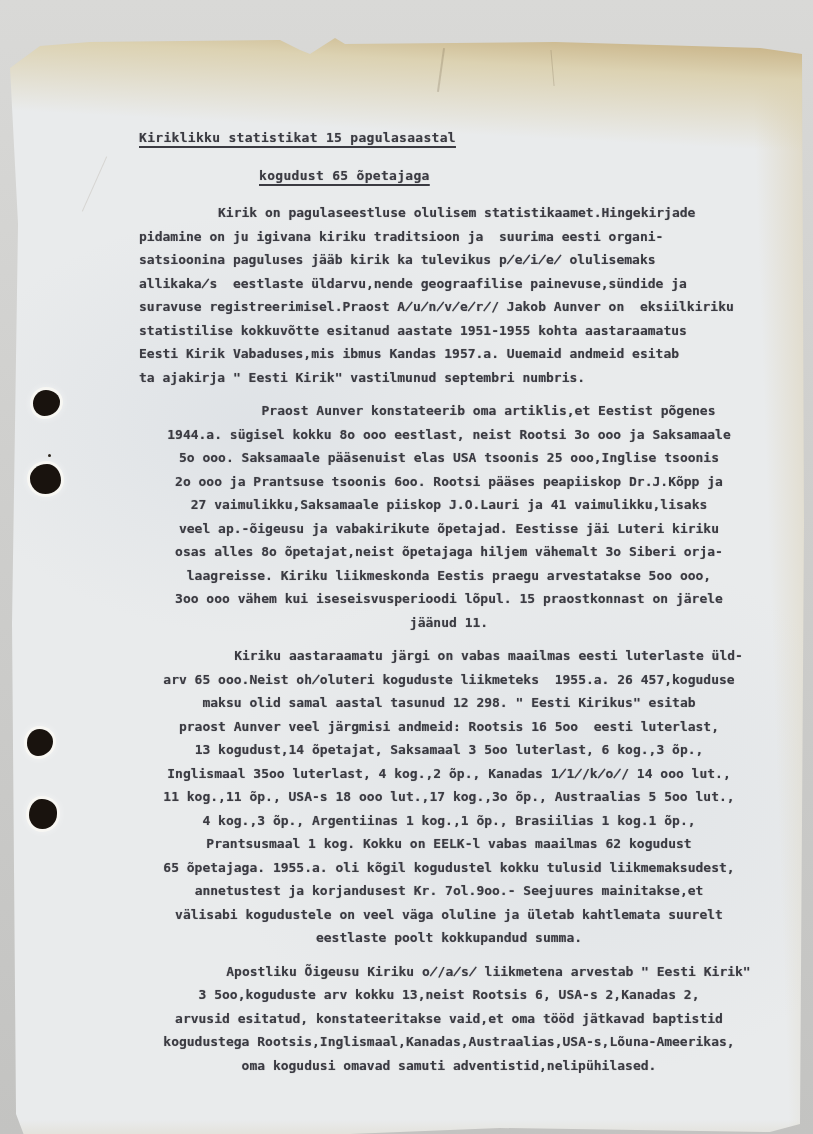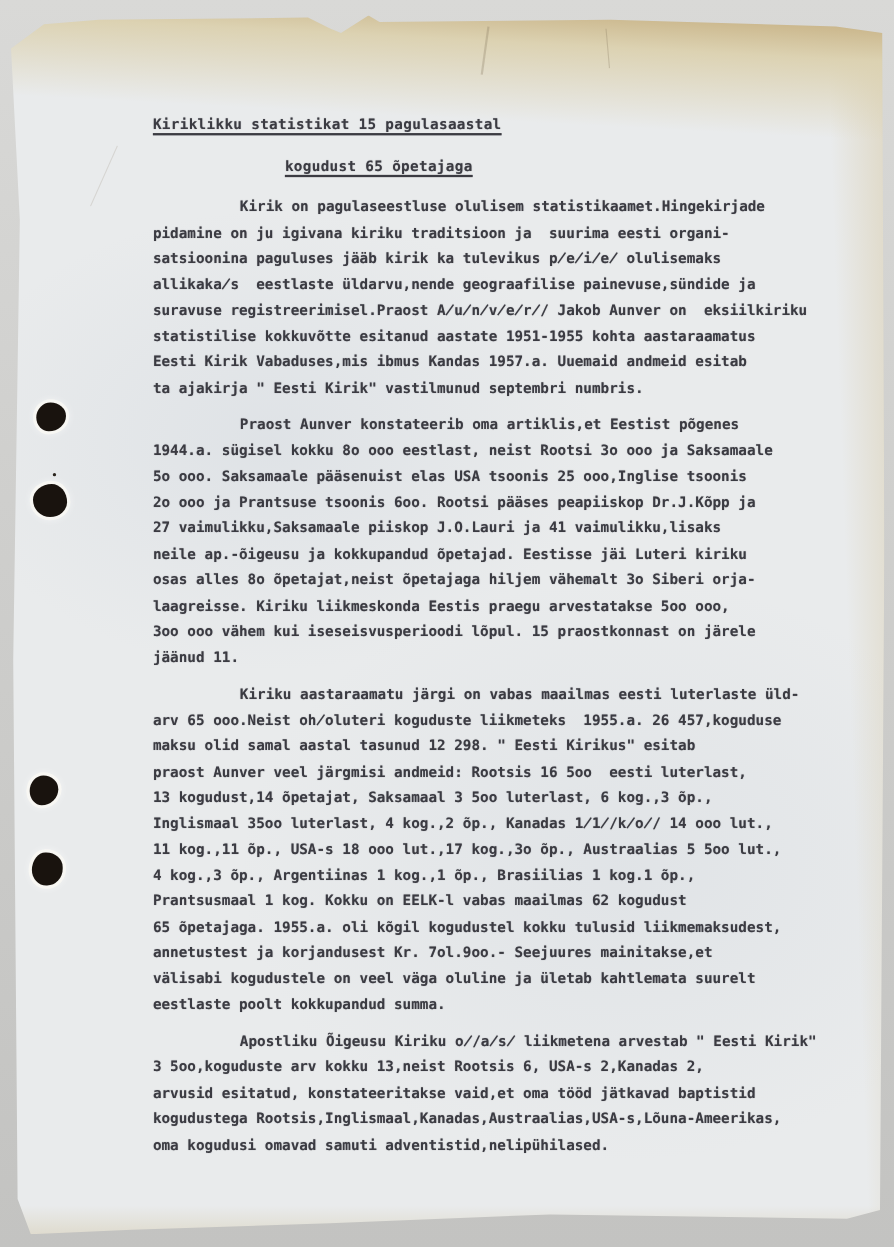--- a/index.html
+++ b/index.html
@@ -1,21 +1,21 @@
 <!DOCTYPE html>
 <html><head>
 <meta charset="utf-8">
 <style>
   html,body{margin:0;padding:0;}
   body{
     width:813px;height:1134px;overflow:hidden;position:relative;
     background:linear-gradient(180deg,#d9d9d7 0%,#cfcfcd 40%,#c3c3c1 100%);
     font-family:"DejaVu Sans Mono","Liberation Mono",monospace;
   }
-  .scan{position:absolute;inset:0;}
+  .scan{position:absolute;inset:0;margin-top:24px;}
   .paper{
     position:absolute;left:6px;top:10px;width:800px;height:1116px;
     background:
       linear-gradient(183deg,#b9a37b 0px,#ccb98f 18px,#dcd2b2 46px,rgba(233,235,236,0) 118px),
       linear-gradient(268deg,rgba(214,200,164,.55) 0px,rgba(214,200,164,0) 55px),
       linear-gradient(0deg,rgba(210,199,168,.5) 0px,rgba(210,199,168,0) 30px),
       radial-gradient(420px 300px at 30% 35%,rgba(176,188,204,.18),rgba(176,188,204,0) 70%),
       radial-gradient(500px 380px at 70% 70%,rgba(170,182,198,.14),rgba(170,182,198,0) 70%),
       #e9ebec;
     clip-path:polygon(4px 34px,34px 12px,84px 8px,274px 6px,294px 16px,304px 20px,329px 4px,339px 10px,549px 8px,754px 14px,796px 20px,798px 490px,794px 1090px,764px 1098px,494px 1094px,294px 1102px,114px 1108px,22px 1112px,10px 1080px,6px 590px,12px 190px);
@@ -46,21 +46,21 @@
     white-space:pre;letter-spacing:.3px;
   }
   .subtitle{margin:0 0 9px 0;}
   .subtitle .sub-line{
     line-height:32px;white-space:pre;letter-spacing:.3px;
     text-decoration:underline;text-decoration-thickness:1.5px;text-underline-offset:4px;
   }
   .sub-line.s1{margin-left:95px;}
   .sub-line.s2{margin-left:120px;}
   .para{margin:0;}
-  .para + .para{margin-top:10px;}
+  .para + .para{margin-top:10px;text-align:center;}
   .line{line-height:23.5px;white-space:pre;letter-spacing:0;}
   .line.indent{padding-left:79px;}
 </style>
 </head>
 <body>
 
 <div class="scan">
   <div class="paper">
     <div class="crease c1"></div>
     <div class="crease c2"></div>
@@ -81,21 +81,21 @@
             <div class="line">statistilise kokkuvõtte esitanud aastate 1951-1955 kohta aastaraamatus</div>
             <div class="line">Eesti Kirik Vabaduses,mis ibmus Kandas 1957.a. Uuemaid andmeid esitab</div>
             <div class="line">ta ajakirja " Eesti Kirik" vastilmunud septembri numbris.</div>
           </div>
           <div class="para">
             <div class="line indent">Praost Aunver konstateerib oma artiklis,et Eestist põgenes</div>
             <div class="line">1944.a. sügisel kokku 8o ooo eestlast, neist Rootsi 3o ooo ja Saksamaale</div>
             <div class="line">5o ooo. Saksamaale pääsenuist elas USA tsoonis 25 ooo,Inglise tsoonis</div>
             <div class="line">2o ooo ja Prantsuse tsoonis 6oo. Rootsi pääses peapiiskop Dr.J.Kõpp ja</div>
             <div class="line">27 vaimulikku,Saksamaale piiskop J.O.Lauri ja 41 vaimulikku,lisaks</div>
-            <div class="line">neile ap.-õigeusu ja kokkupandud õpetajad. Eestisse jäi Luteri kiriku</div>
+            <div class="line">veel ap.-õigeusu ja vabakirikute õpetajad. Eestisse jäi Luteri kiriku</div>
             <div class="line">osas alles 8o õpetajat,neist õpetajaga hiljem vähemalt 3o Siberi orja-</div>
             <div class="line">laagreisse. Kiriku liikmeskonda Eestis praegu arvestatakse 5oo ooo,</div>
             <div class="line">3oo ooo vähem kui iseseisvusperioodi lõpul. 15 praostkonnast on järele</div>
             <div class="line">jäänud 11.</div>
           </div>
           <div class="para">
             <div class="line indent">Kiriku aastaraamatu järgi on vabas maailmas eesti luterlaste üld-</div>
             <div class="line">arv 65 ooo.Neist oh̸oluteri koguduste liikmeteks  1955.a. 26 457,koguduse</div>
             <div class="line">maksu olid samal aastal tasunud 12 298. " Eesti Kirikus" esitab</div>
             <div class="line">praost Aunver veel järgmisi andmeid: Rootsis 16 5oo  eesti luterlast,</div>

